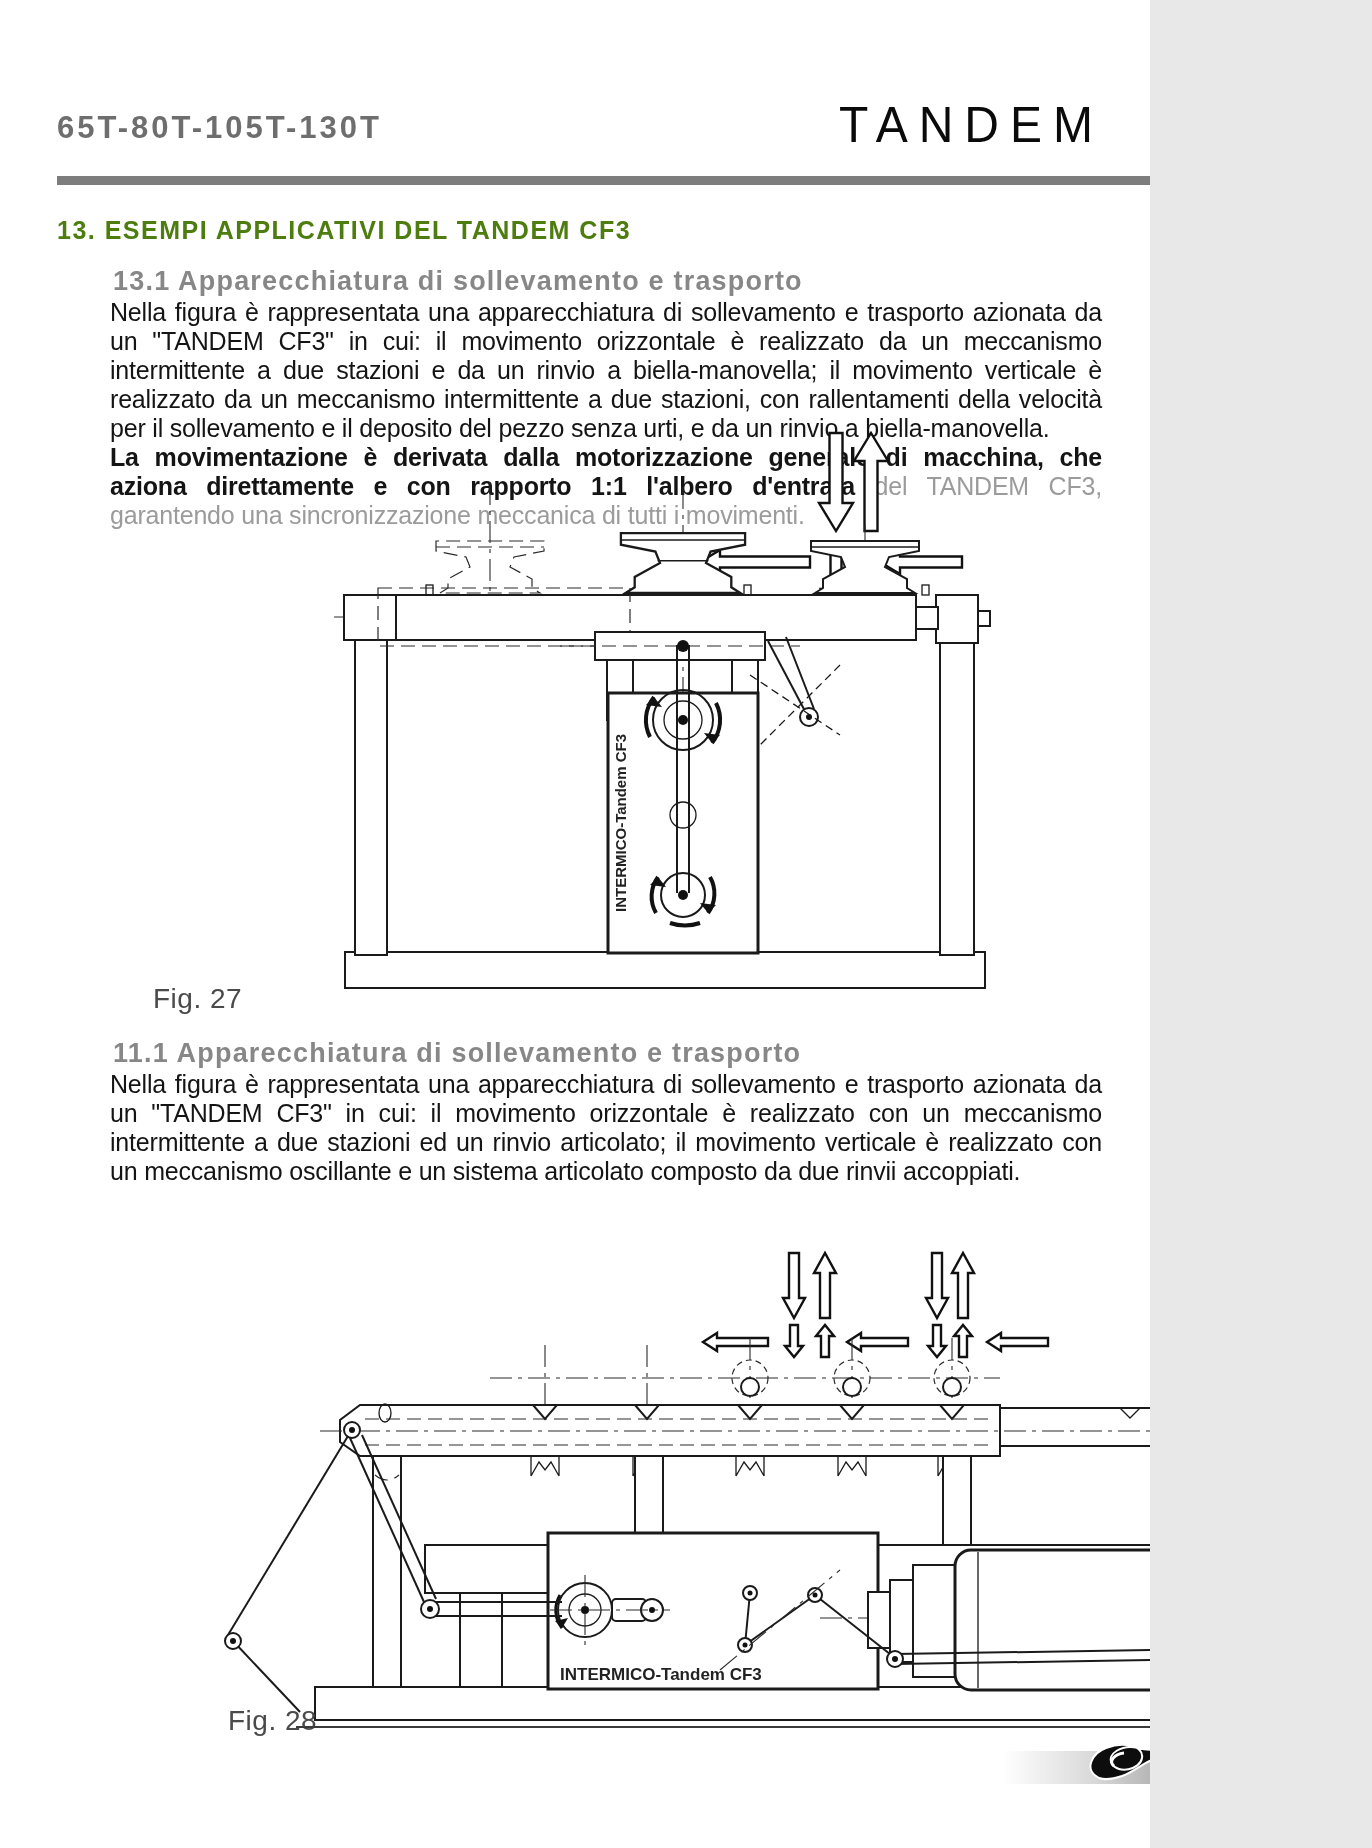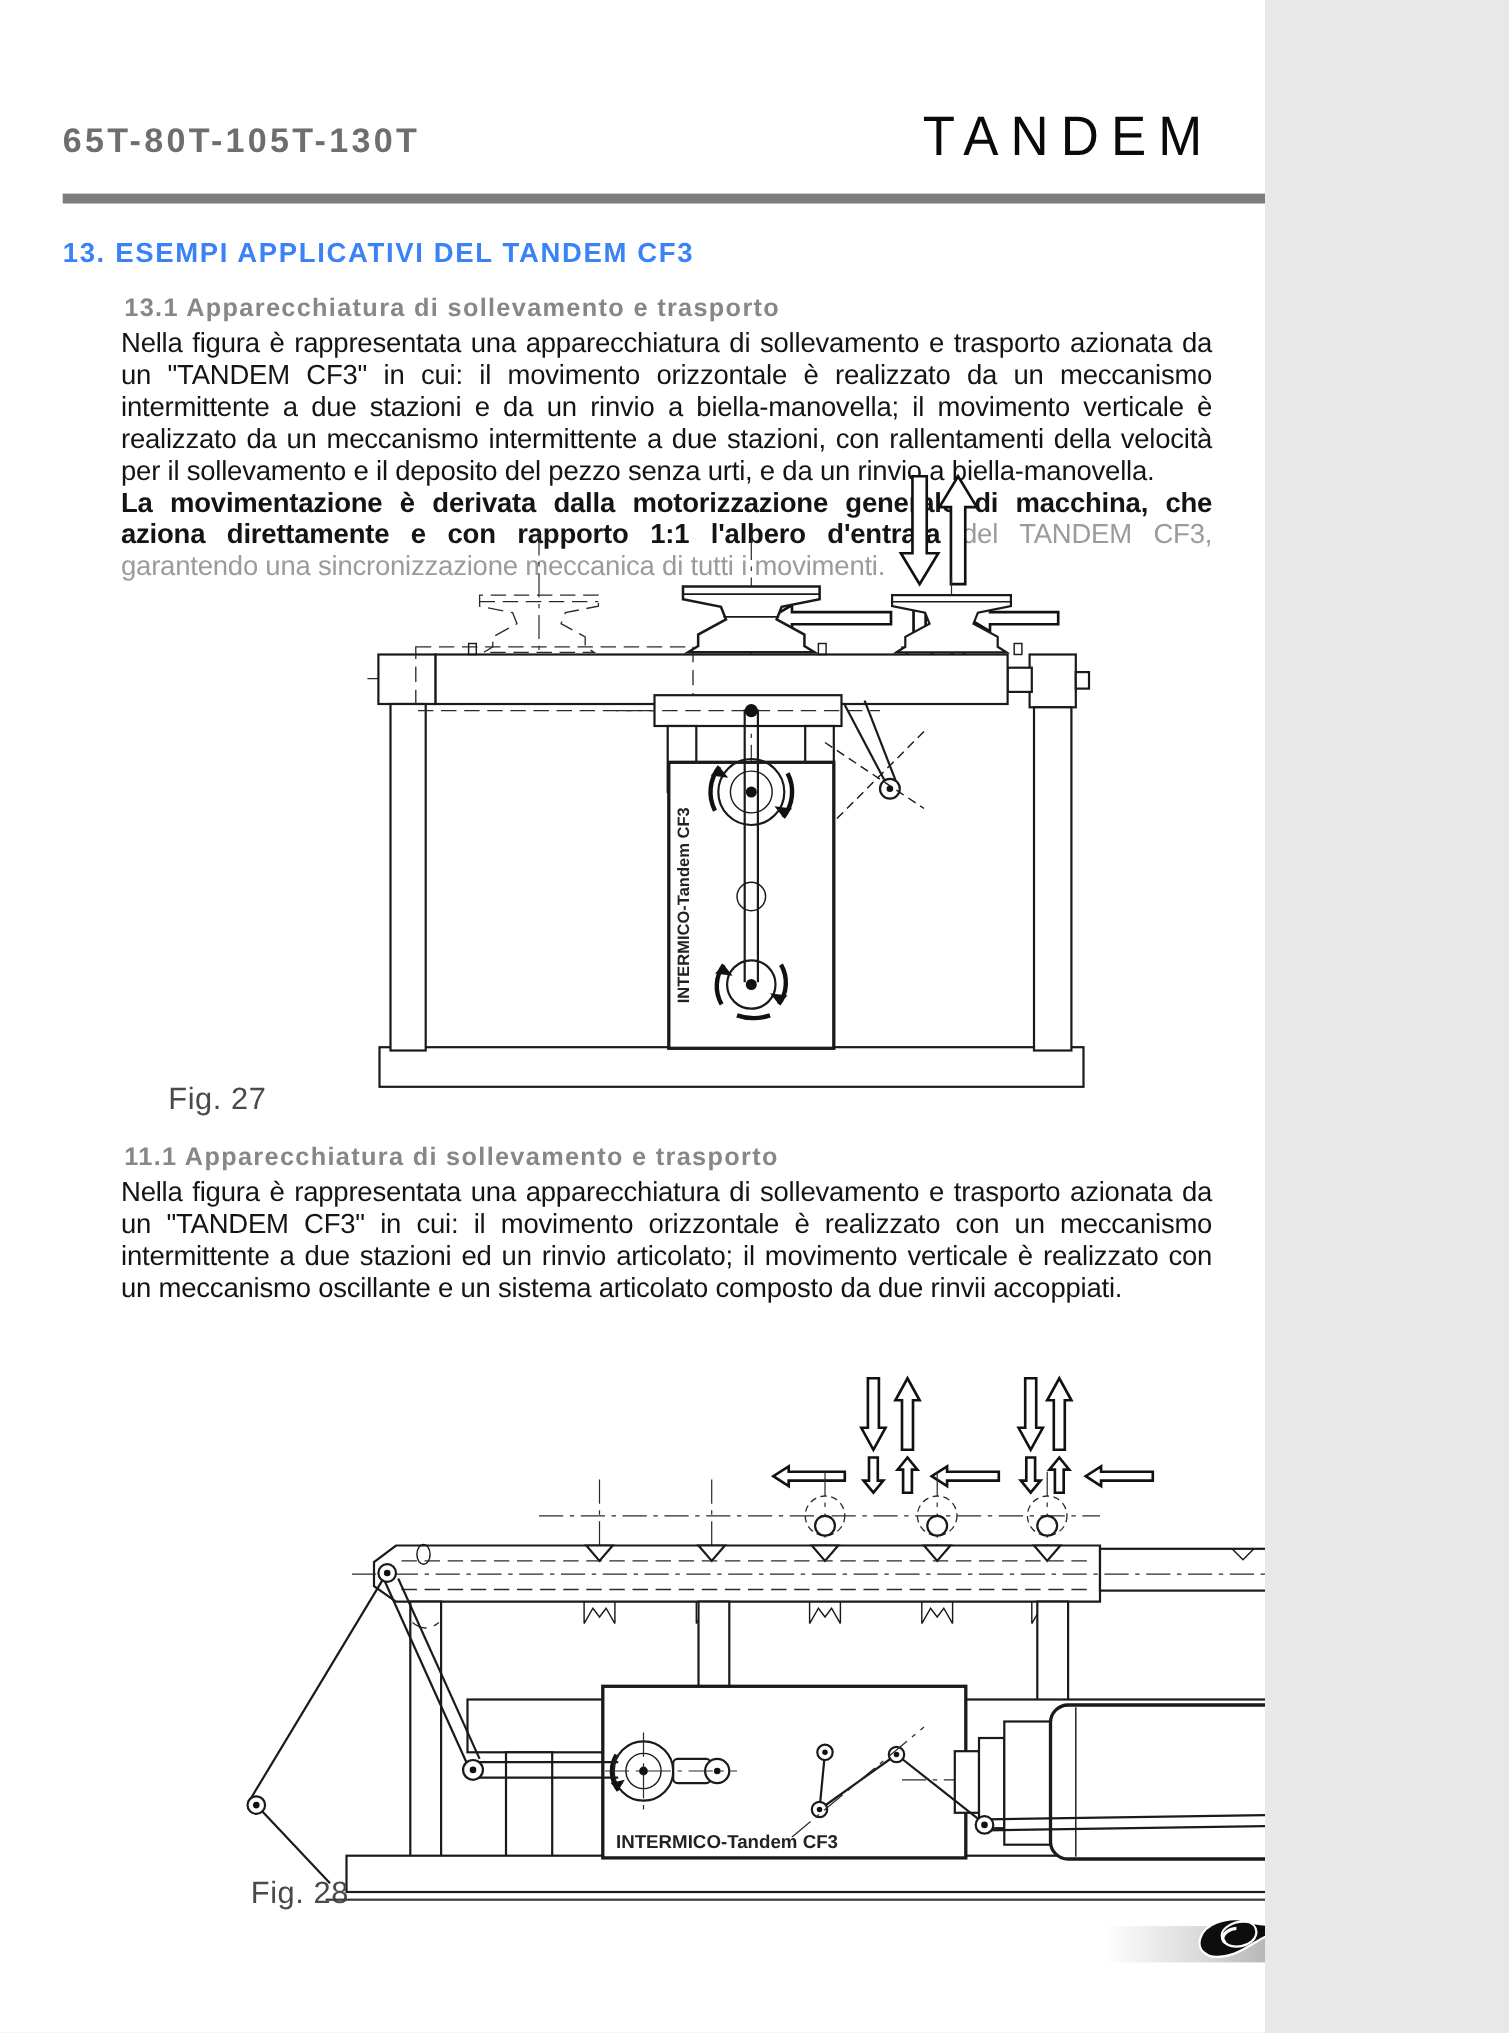--- a/index.html
+++ b/index.html
@@ -4,22 +4,22 @@
 <style>
   html,body{margin:0;padding:0;background:#e8e8e8;}
   .page{position:relative;width:1150px;height:1848px;background:#ffffff;overflow:hidden;
         font-family:"Liberation Sans",sans-serif;color:#141414;}
   .model-range{position:absolute;left:57px;top:110px;font-size:31px;font-weight:700;
         letter-spacing:3px;color:#6e6e6e;}
   .brand{position:absolute;right:46px;top:96px;font-size:48px;font-weight:400;
         letter-spacing:11px;color:#0a0a0a;transform:scaleY(1.05);transform-origin:top right;}
   .header-rule{position:absolute;left:57px;top:176px;width:1271px;height:9px;background:#7d7d7d;}
   .section-title{position:absolute;left:57px;top:216px;font-size:25px;font-weight:700;
-        letter-spacing:1.5px;color:#3b82f6;}
-  .sub-title{position:absolute;font-size:23px;font-weight:700;letter-spacing:1.2px;color:#878787;}
+        letter-spacing:1.5px;color:#4d7c0f;}
+  .sub-title{position:absolute;font-size:27px;font-weight:700;letter-spacing:1.2px;color:#878787;}
   .body-text{position:absolute;left:110px;width:992px;font-size:25px;line-height:29px;
         text-align:justify;letter-spacing:-0.2px;color:#141414;}
   .gray-run{color:#9b9b9b;}
   .bold-run{font-weight:700;}
   .fig-label{position:absolute;font-size:28px;color:#4a4a4a;letter-spacing:0.5px;}
   .figure{position:absolute;}
   .fig28-underline{position:absolute;left:296px;top:1726px;width:949px;height:2px;background:#3a3a3a;}
   .footer-bar{position:absolute;left:1003px;top:1751px;width:369px;height:33px;
         background:linear-gradient(90deg,#ffffff 0%,#d8d8d8 25%,#8a8a8a 60%,#4c4c4c 100%);}
   .page-number{position:absolute;left:1190px;top:1755px;font-size:22px;font-weight:700;color:#ffffff;

